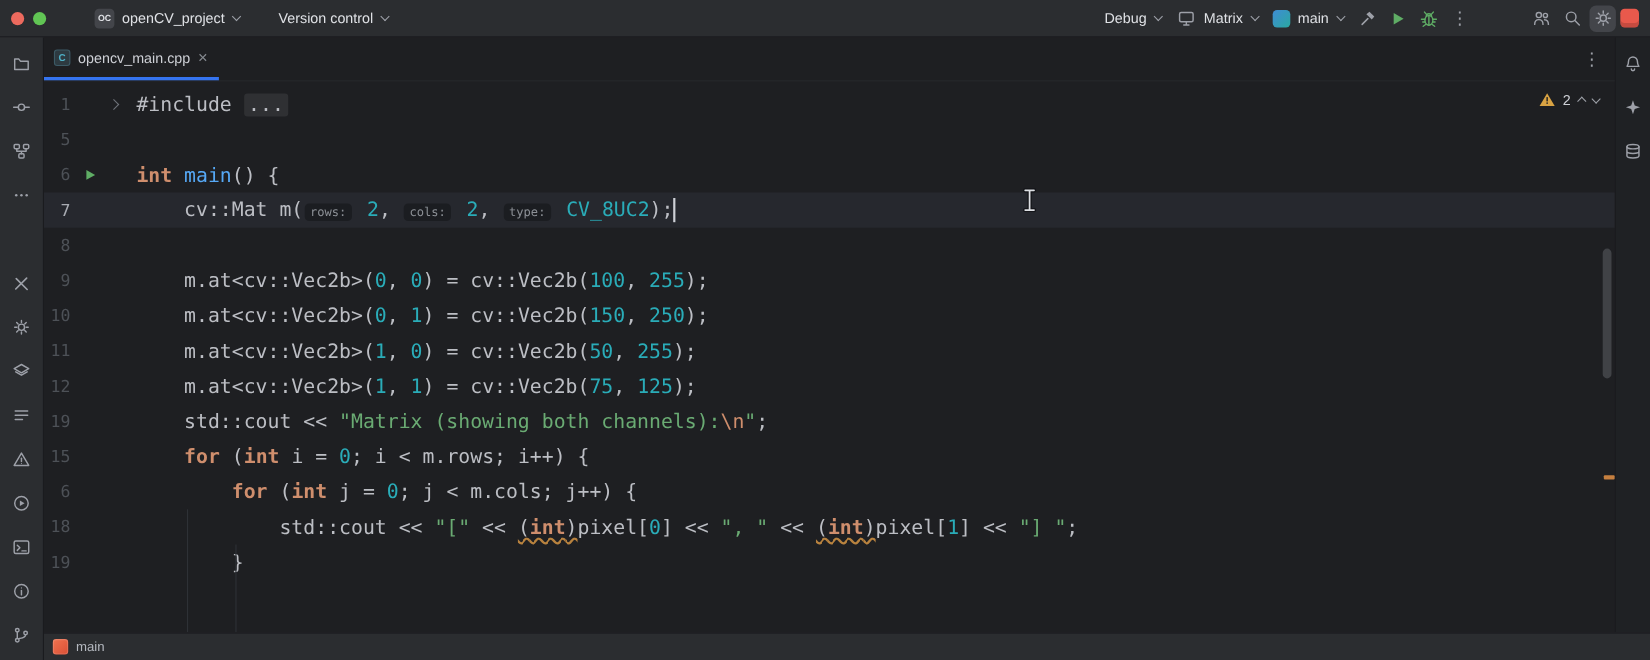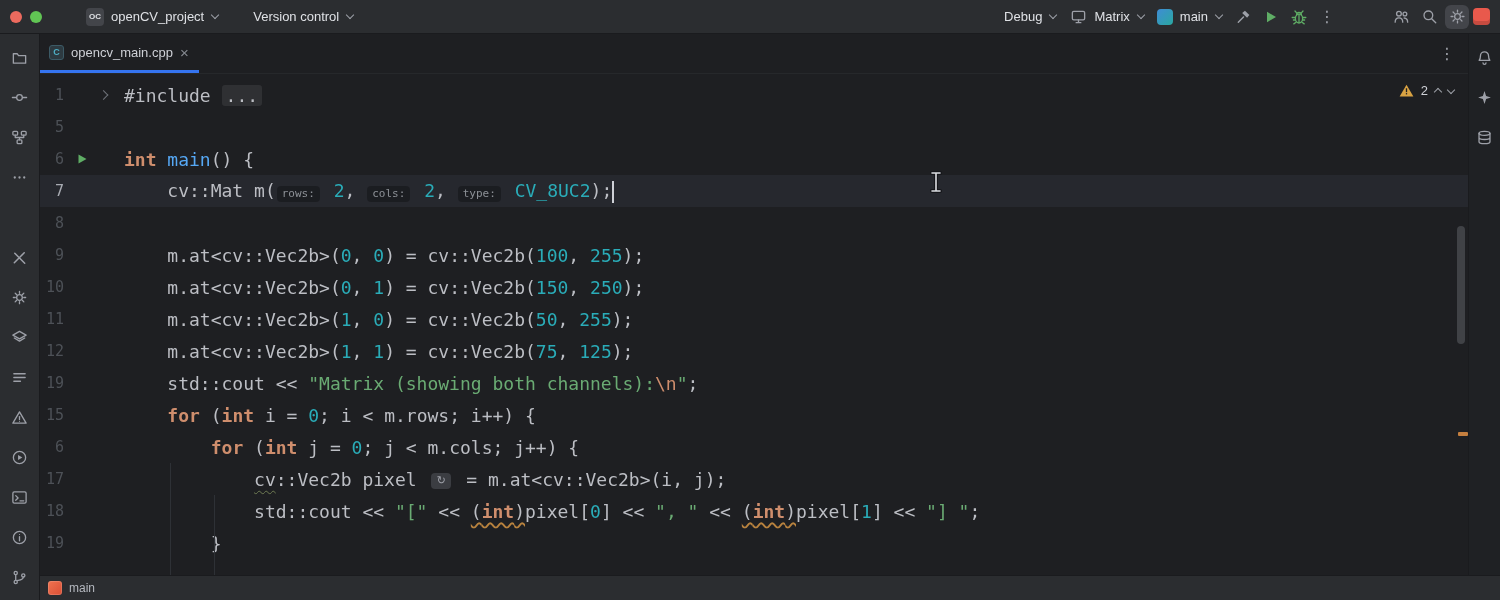--- a/index.html
+++ b/index.html
@@ -318,21 +318,20 @@
                 </svg></span></span><span class="code"><span class="tok kw">int</span><span class="tok"> </span><span class="tok fn">main</span><span class="tok">() {</span></span></div>
           <div class="line current"><span class="gutter-num">7</span><span class="gutter-icons"></span><span class="code"><span class="tok">    cv::Mat m(</span><span class="tok hint">rows:</span><span class="tok"> </span><span class="tok num">2</span><span class="tok">, </span><span class="tok hint">cols:</span><span class="tok"> </span><span class="tok num">2</span><span class="tok">, </span><span class="tok hint">type:</span><span class="tok"> </span><span class="tok macro">CV_8UC2</span><span class="tok">);</span><span class="caret"></span></span></div>
           <div class="line"><span class="gutter-num">8</span><span class="gutter-icons"></span><span class="code"></span></div>
           <div class="line"><span class="gutter-num">9</span><span class="gutter-icons"></span><span class="code"><span class="tok">    m.at&lt;cv::Vec2b&gt;(</span><span class="tok num">0</span><span class="tok">, </span><span class="tok num">0</span><span class="tok">) = cv::Vec2b(</span><span class="tok num">100</span><span class="tok">, </span><span class="tok num">255</span><span class="tok">);</span></span></div>
           <div class="line"><span class="gutter-num">10</span><span class="gutter-icons"></span><span class="code"><span class="tok">    m.at&lt;cv::Vec2b&gt;(</span><span class="tok num">0</span><span class="tok">, </span><span class="tok num">1</span><span class="tok">) = cv::Vec2b(</span><span class="tok num">150</span><span class="tok">, </span><span class="tok num">250</span><span class="tok">);</span></span></div>
           <div class="line"><span class="gutter-num">11</span><span class="gutter-icons"></span><span class="code"><span class="tok">    m.at&lt;cv::Vec2b&gt;(</span><span class="tok num">1</span><span class="tok">, </span><span class="tok num">0</span><span class="tok">) = cv::Vec2b(</span><span class="tok num">50</span><span class="tok">, </span><span class="tok num">255</span><span class="tok">);</span></span></div>
           <div class="line"><span class="gutter-num">12</span><span class="gutter-icons"></span><span class="code"><span class="tok">    m.at&lt;cv::Vec2b&gt;(</span><span class="tok num">1</span><span class="tok">, </span><span class="tok num">1</span><span class="tok">) = cv::Vec2b(</span><span class="tok num">75</span><span class="tok">, </span><span class="tok num">125</span><span class="tok">);</span></span></div>
           <div class="line"><span class="gutter-num">19</span><span class="gutter-icons"></span><span class="code"><span class="tok">    std::cout &lt;&lt; </span><span class="tok str">"Matrix (showing both channels):</span><span class="tok esc">\n</span><span class="tok str">"</span><span class="tok">;</span></span></div>
           <div class="line"><span class="gutter-num">15</span><span class="gutter-icons"></span><span class="code"><span class="tok">    </span><span class="tok kw">for</span><span class="tok"> (</span><span class="tok kw">int</span><span class="tok"> i = </span><span class="tok num">0</span><span class="tok">; i &lt; m.rows; i++) {</span></span></div>
           <div class="line"><span class="gutter-num">6</span><span class="gutter-icons"></span><span class="code"><span class="tok">        </span><span class="tok kw">for</span><span class="tok"> (</span><span class="tok kw">int</span><span class="tok"> j = </span><span class="tok num">0</span><span class="tok">; j &lt; m.cols; j++) {</span></span></div>
-          <div class="line"><span class="gutter-num">17</span><span class="gutter-icons"></span><span class="code"><span class="tok">            </span><span class="tok typo">cv</span><span class="tok">::Vec2b pixel </span><span class="tok badge">↻</span><span class="tok"> = m.at&lt;cv::Vec2b&gt;(i, j);</span></span></div>
           <div class="line"><span class="gutter-num">18</span><span class="gutter-icons"></span><span class="code"><span class="tok">            std::cout &lt;&lt; </span><span class="tok str">"["</span><span class="tok"> &lt;&lt; </span><span class="tok warnu">(</span><span class="tok kw warnu">int</span><span class="tok warnu">)</span><span class="tok">pixel[</span><span class="tok num">0</span><span class="tok">] &lt;&lt; </span><span class="tok str">", "</span><span class="tok"> &lt;&lt; </span><span class="tok warnu">(</span><span class="tok kw warnu">int</span><span class="tok warnu">)</span><span class="tok">pixel[</span><span class="tok num">1</span><span class="tok">] &lt;&lt; </span><span class="tok str">"] "</span><span class="tok">;</span></span></div>
           <div class="line"><span class="gutter-num">19</span><span class="gutter-icons"></span><span class="code"><span class="tok">        }</span></span></div>
         </div>
 
       <div class="guide" style="left:calc(84px + 4ch + 3px);top:389px;height:112px;"></div>
       <div class="guide" style="left:calc(84px + 8ch + 3px);top:421px;height:80px;"></div>
 
       <div class="inspections">
         <svg width="15" height="13" viewBox="0 0 16 14">
             <path d="M8 0.8 15.4 13.4H0.6z" fill="#d9a343"></path>

